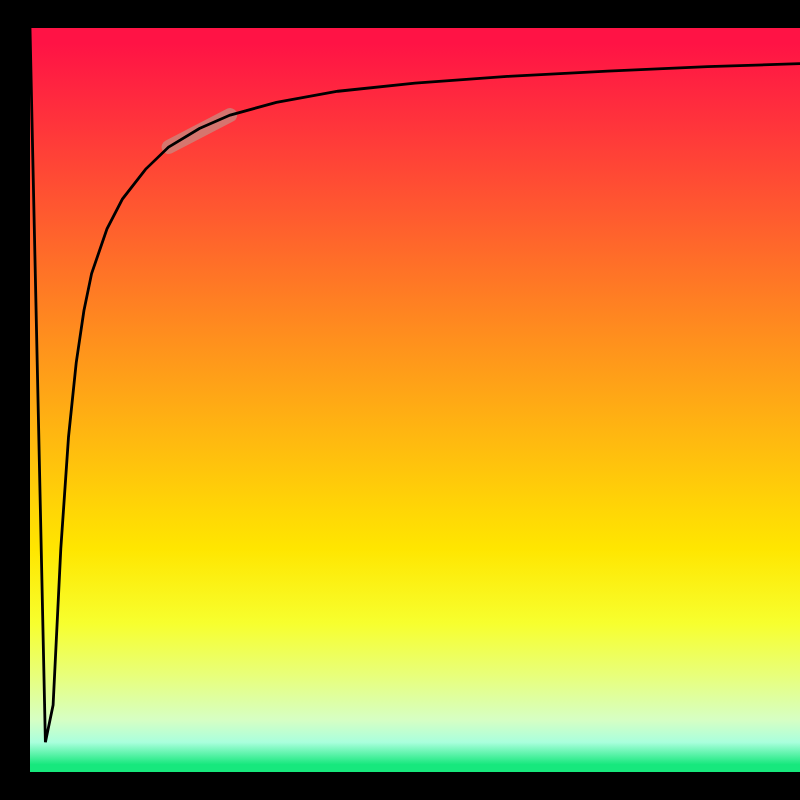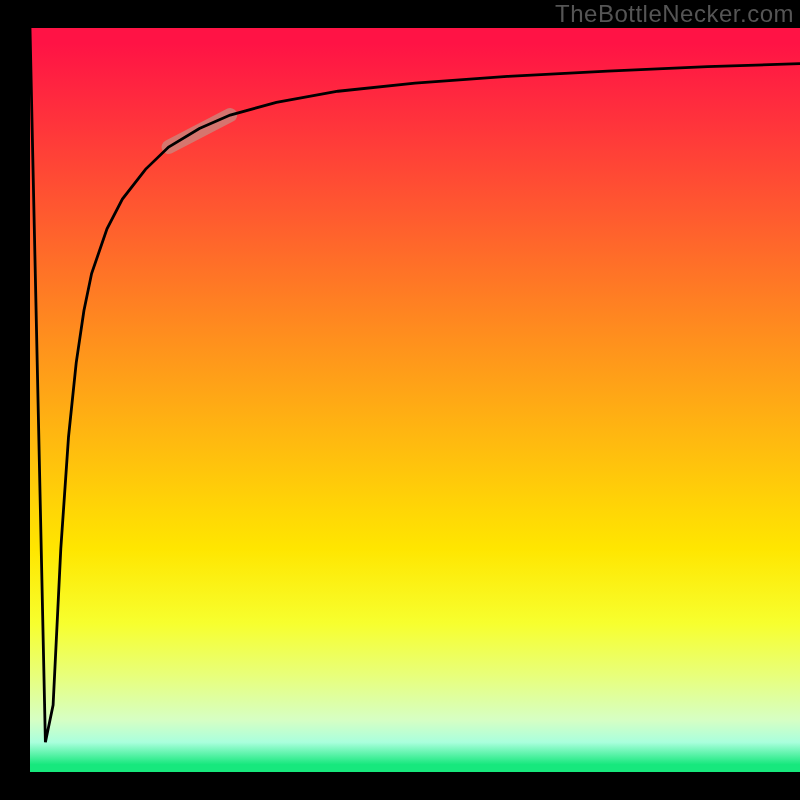--- a/index.html
+++ b/index.html
@@ -66,21 +66,20 @@
   .curve {
     fill: none;
     stroke: #000;
     stroke-width: 2.8;
   }
 </style>
 </head>
 <body>
 
 <div class="frame">
-  <div class="watermark">TheBottleNecker.com</div>
   <div class="plot-area"></div>
 
   <svg class="curve-layer" viewBox="0 0 770 744" preserveAspectRatio="none">
 
     <line id="marker-seg" class="marker" x1="138.60" y1="119.04" x2="200.20" y2="87.05"></line>
 
     <path id="main-curve" class="curve" d="M0.00 0.00 L15.40 714.24 L23.10 677.04 L30.80 520.80 L38.50 409.20 L46.20 334.80 L53.90 282.72 L61.60 245.52 L77.00 200.88 L92.40 171.12 L115.50 141.36 L138.60 119.04 L169.40 100.44 L200.20 87.05 L246.40 74.40 L308.00 63.24 L385.00 55.06 L477.40 48.36 L577.50 43.15 L677.60 38.69 L770.00 35.71"></path>
   </svg>
 </div>
 

